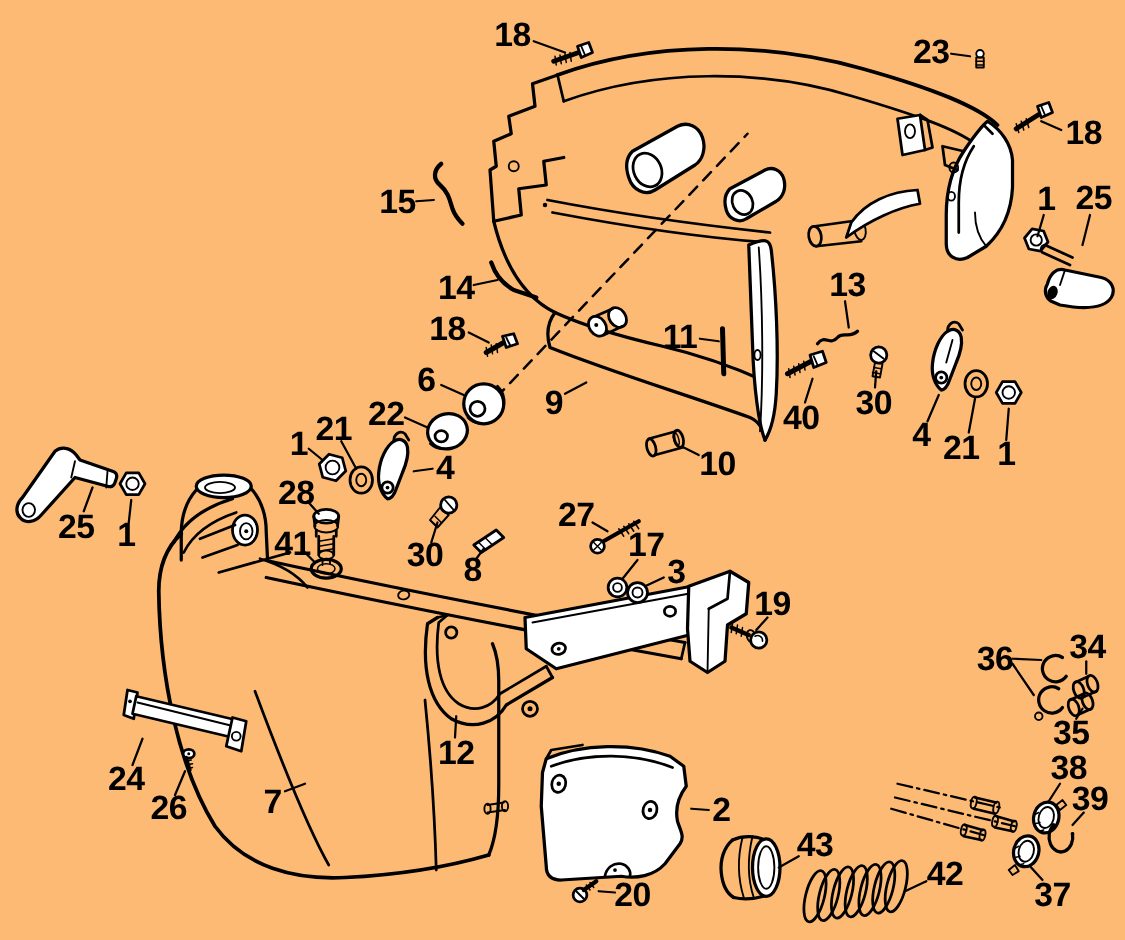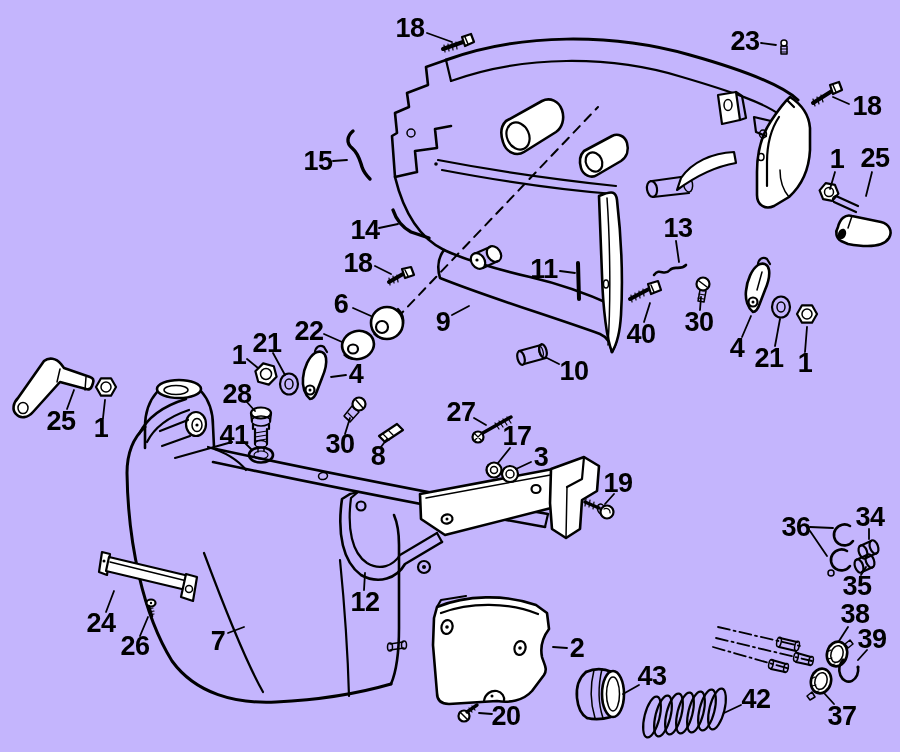--- a/index.html
+++ b/index.html
@@ -1,17 +1,17 @@
 <!DOCTYPE html>
 <html><head>
 <meta charset="utf-8">
 <style>
   html,body{margin:0;padding:0;}
   body{font-family:"Liberation Sans",sans-serif;}
-  .stage{position:relative;width:900px;height:752px;background:#c4b5fd;overflow:hidden;}
+  .stage{position:relative;width:900px;height:752px;background:#fdba74;overflow:hidden;}
   svg{position:absolute;left:0;top:0;}
   path,line,circle,ellipse,polygon,rect{stroke:#000;fill:none;stroke-width:2.2;stroke-linecap:round;stroke-linejoin:round;}
   .w{fill:#ffffff;}
   .k{fill:#000;stroke:none;}
   .thick{stroke-width:3;}
   .med{stroke-width:2.6;}
   .thin{stroke-width:1.5;}
   .hair{stroke-width:1.2;}
   .rod{stroke-width:3.4;}
   .shank{stroke-width:4;}

